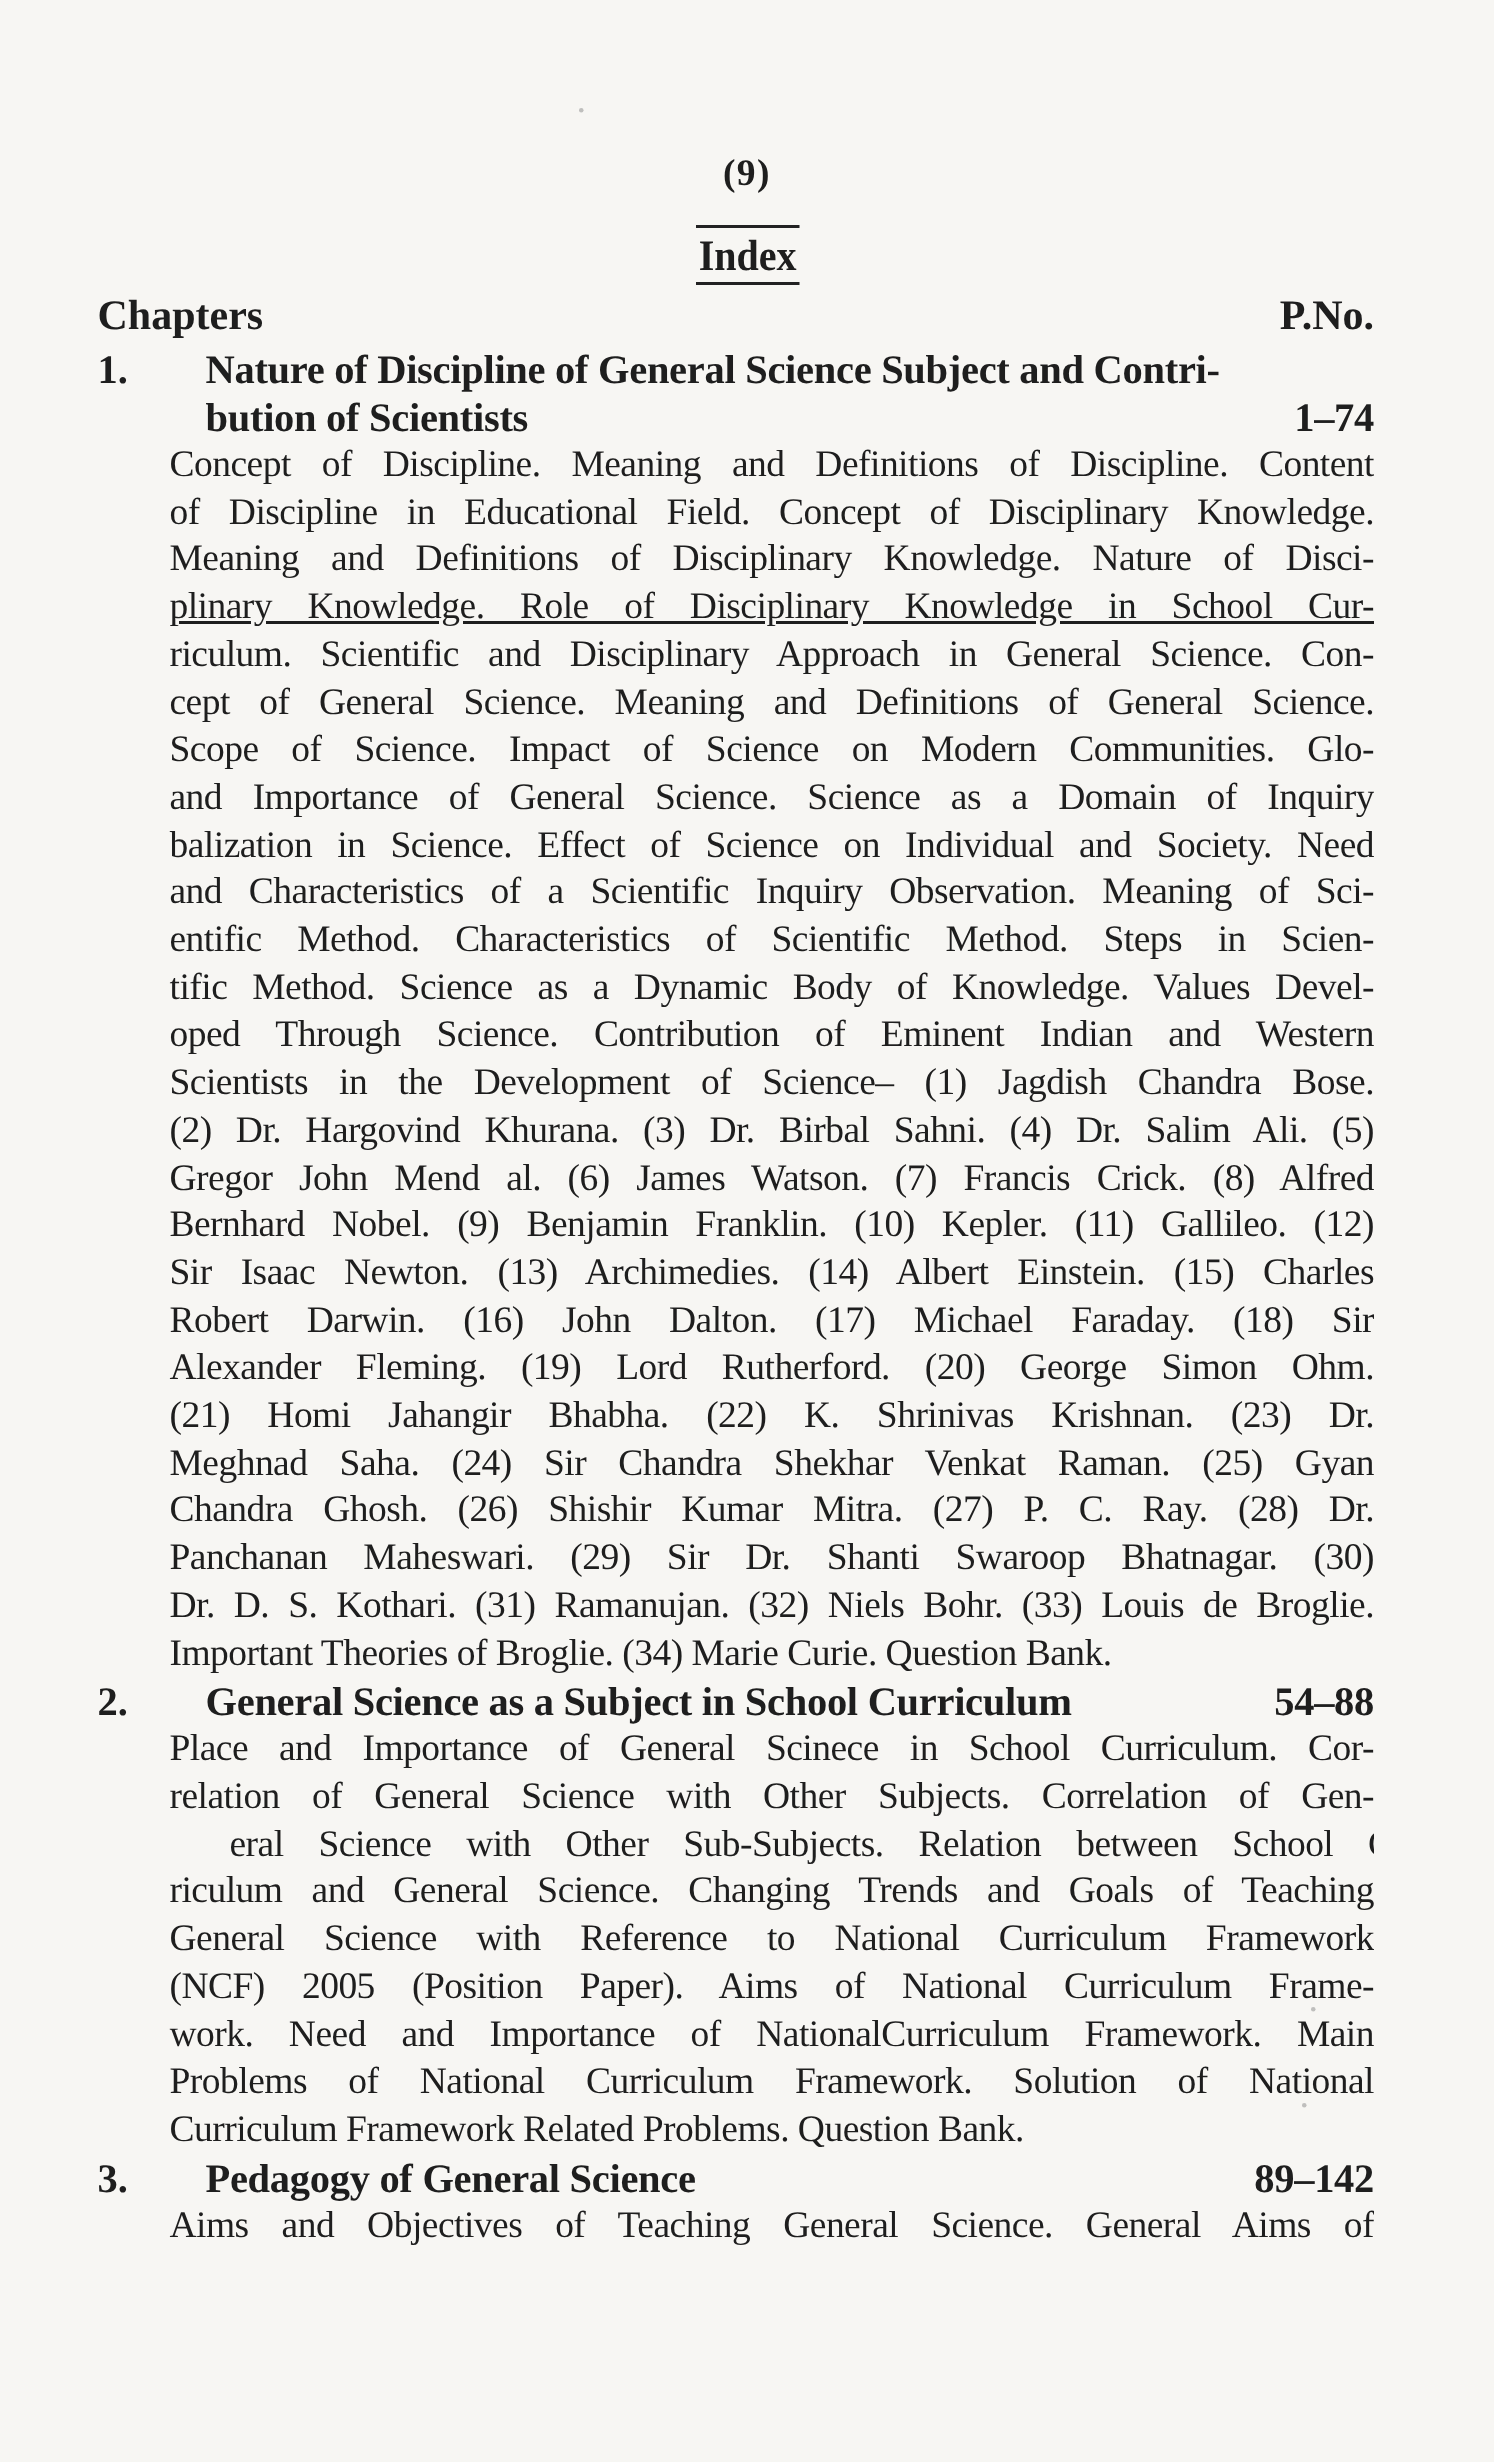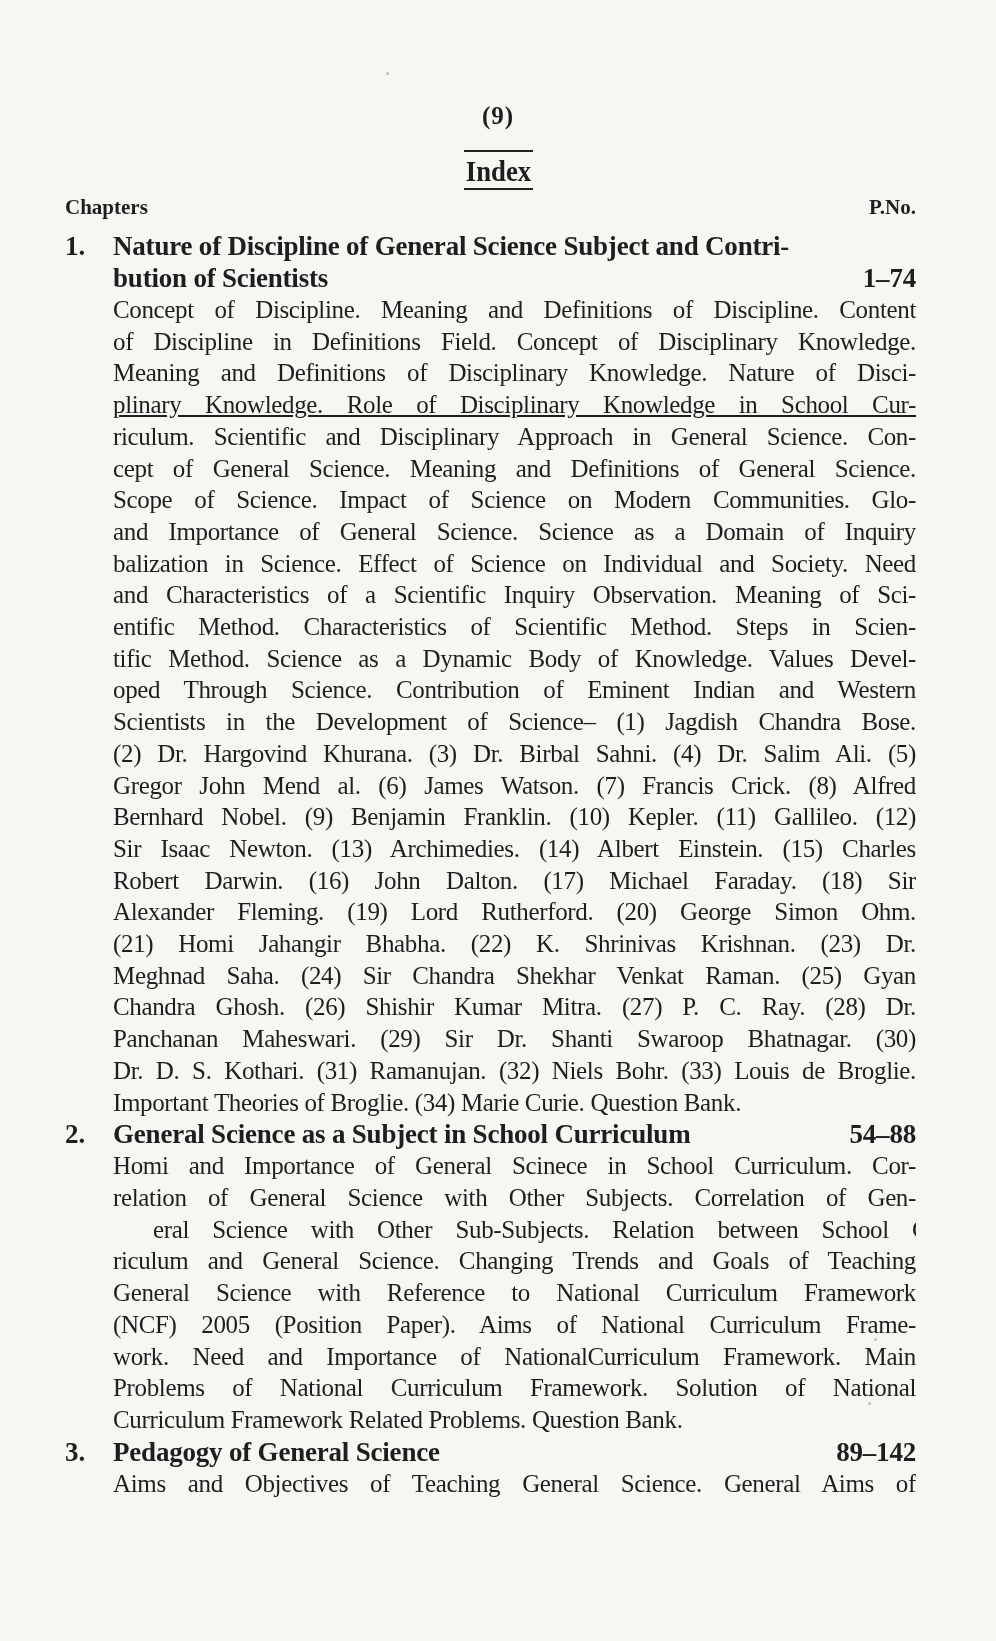--- a/index.html
+++ b/index.html
@@ -42,21 +42,21 @@
       transform: scaleX(0.92);
       line-height: 1.05;
     }
     .header-row {
       position: absolute;
       top: 195px;
       left: 65px;
       width: 851px;
       display: flex;
       justify-content: space-between;
-      font-size: 21px;
+      font-size: 28px;
       font-weight: bold;
     }
     .chapters {
       position: absolute;
       top: 230px;
       left: 65px;
       width: 851px;
     }
     .chapter {
       position: relative;
@@ -66,20 +66,21 @@
       font-size: 27px;
       font-weight: bold;
       line-height: 32px;
     }
     .ch-num {
       width: 48px;
       flex: 0 0 48px;
     }
     .ch-title-block {
       flex: 1;
+      margin-left: 24px;
     }
     .ch-title-line {
       display: flex;
       justify-content: space-between;
       white-space: nowrap;
       letter-spacing: -0.2px;
     }
     .ch-pages {
       text-align: right;
     }
@@ -141,21 +142,21 @@
             <span class="t">Nature of Discipline of General Science Subject and Contri-</span>
           </div>
           <div class="ch-title-line">
             <span class="t">bution of Scientists</span>
             <span class="ch-pages">1–74</span>
           </div>
         </div>
       </div>
       <div class="ch-body">
         <div class="line"><span class="txt" style="display: inline-block; white-space: nowrap; width: 100%;">Concept of Discipline. Meaning and Definitions of Discipline. Content</span></div>
-        <div class="line"><span class="txt" style="display: inline-block; white-space: nowrap; width: 100%;">of Discipline in Definitions Field. Concept of Disciplinary Knowledge.</span></div>
+        <div class="line"><span class="txt" style="display: inline-block; white-space: nowrap; width: 100%;">of Discipline in Educational Field. Concept of Disciplinary Knowledge.</span></div>
         <div class="line"><span class="txt" style="display: inline-block; white-space: nowrap; width: 100%;">Meaning and Definitions of Disciplinary Knowledge. Nature of Disci-</span></div>
         <div class="line"><span class="txt" style="display: inline-block; white-space: nowrap; width: 100%; text-decoration: underline;">plinary Knowledge. Role of Disciplinary Knowledge in School Cur-</span></div>
         <div class="line"><span class="txt" style="display: inline-block; white-space: nowrap; width: 100%;">riculum. Scientific and Disciplinary Approach in General Science. Con-</span></div>
         <div class="line"><span class="txt" style="display: inline-block; white-space: nowrap; width: 100%;">cept of General Science. Meaning and Definitions of General Science.</span></div>
         <div class="line"><span class="txt" style="display: inline-block; white-space: nowrap; width: 100%;">Scope of Science. Impact of Science on Modern Communities. Glo-</span></div>
         <div class="line"><span class="txt" style="display: inline-block; white-space: nowrap; width: 100%;">and Importance of General Science. Science as a Domain of Inquiry</span></div>
         <div class="line"><span class="txt" style="display: inline-block; white-space: nowrap; width: 100%;">balization in Science. Effect of Science on Individual and Society. Need</span></div>
         <div class="line"><span class="txt" style="display: inline-block; white-space: nowrap; width: 100%;">and Characteristics of a Scientific Inquiry Observation. Meaning of Sci-</span></div>
         <div class="line"><span class="txt" style="display: inline-block; white-space: nowrap; width: 100%;">entific Method. Characteristics of Scientific Method. Steps in Scien-</span></div>
         <div class="line"><span class="txt" style="display: inline-block; white-space: nowrap; width: 100%;">tific Method. Science as a Dynamic Body of Knowledge. Values Devel-</span></div>
@@ -179,21 +180,21 @@
       <div class="ch-title-row">
         <span class="ch-num">2.</span>
         <div class="ch-title-block">
           <div class="ch-title-line">
             <span class="t">General Science as a Subject in School Curriculum</span>
             <span class="ch-pages">54–88</span>
           </div>
         </div>
       </div>
       <div class="ch-body">
-        <div class="line"><span class="txt" style="display: inline-block; white-space: nowrap; width: 100%;">Homi and Importance of General Scinece in School Curriculum. Cor-</span></div>
+        <div class="line"><span class="txt" style="display: inline-block; white-space: nowrap; width: 100%;">Place and Importance of General Scinece in School Curriculum. Cor-</span></div>
         <div class="line"><span class="txt" style="display: inline-block; white-space: nowrap; width: 100%;">relation of General Science with Other Subjects. Correlation of Gen-</span></div>
         <div class="line"><span class="txt" style="display: inline-block; white-space: nowrap; width: 100%; margin-left: 40px;">eral Science with Other Sub-Subjects. Relation between School Cur-</span></div>
         <div class="line"><span class="txt" style="display: inline-block; white-space: nowrap; width: 100%;">riculum and General Science. Changing Trends and Goals of Teaching</span></div>
         <div class="line"><span class="txt" style="display: inline-block; white-space: nowrap; width: 100%;">General Science with Reference to National Curriculum Framework</span></div>
         <div class="line"><span class="txt" style="display: inline-block; white-space: nowrap; width: 100%;">(NCF) 2005 (Position Paper). Aims of National Curriculum Frame-</span></div>
         <div class="line"><span class="txt" style="display: inline-block; white-space: nowrap; width: 100%;">work. Need and Importance of NationalCurriculum Framework. Main</span></div>
         <div class="line"><span class="txt" style="display: inline-block; white-space: nowrap; width: 100%;">Problems of National Curriculum Framework. Solution of National</span></div>
         <div class="line last"><span class="txt" style="display: inline-block; white-space: nowrap; width: 100%;">Curriculum Framework Related Problems. Question Bank.</span></div>
       </div>
     </div>

